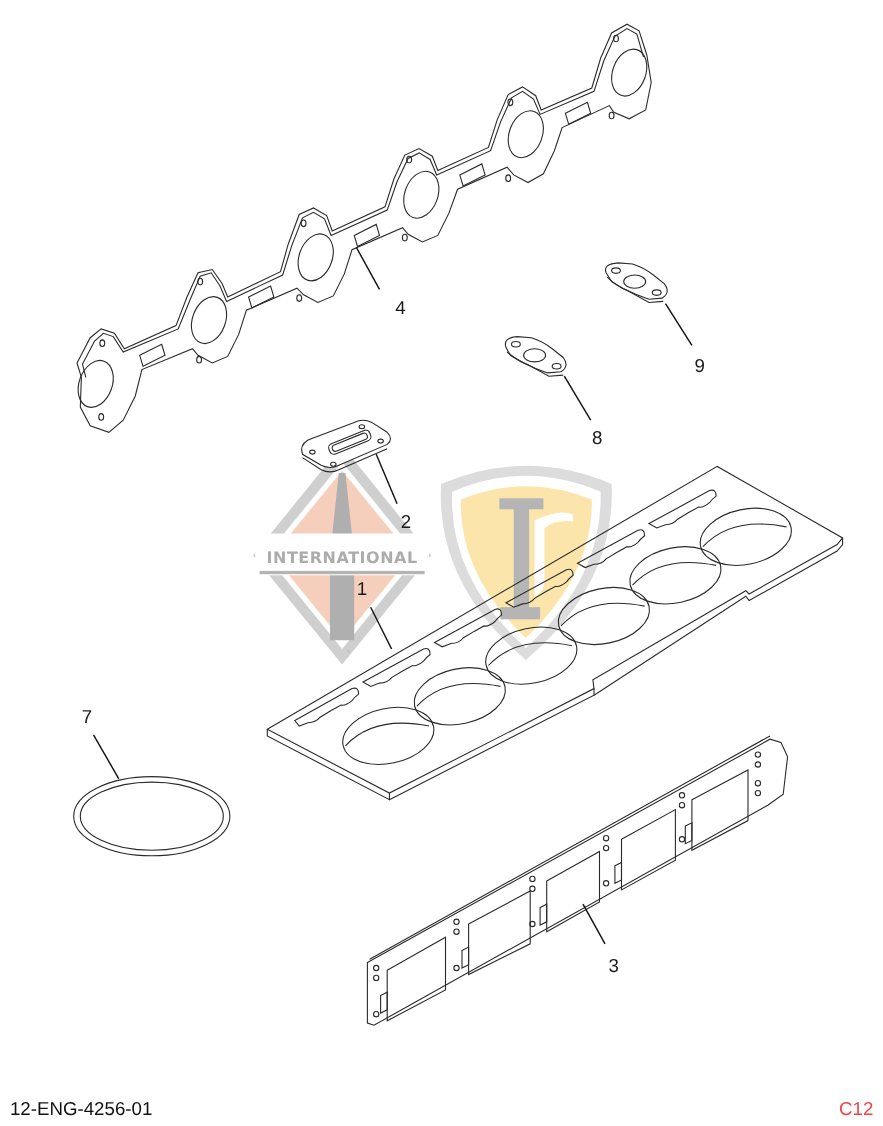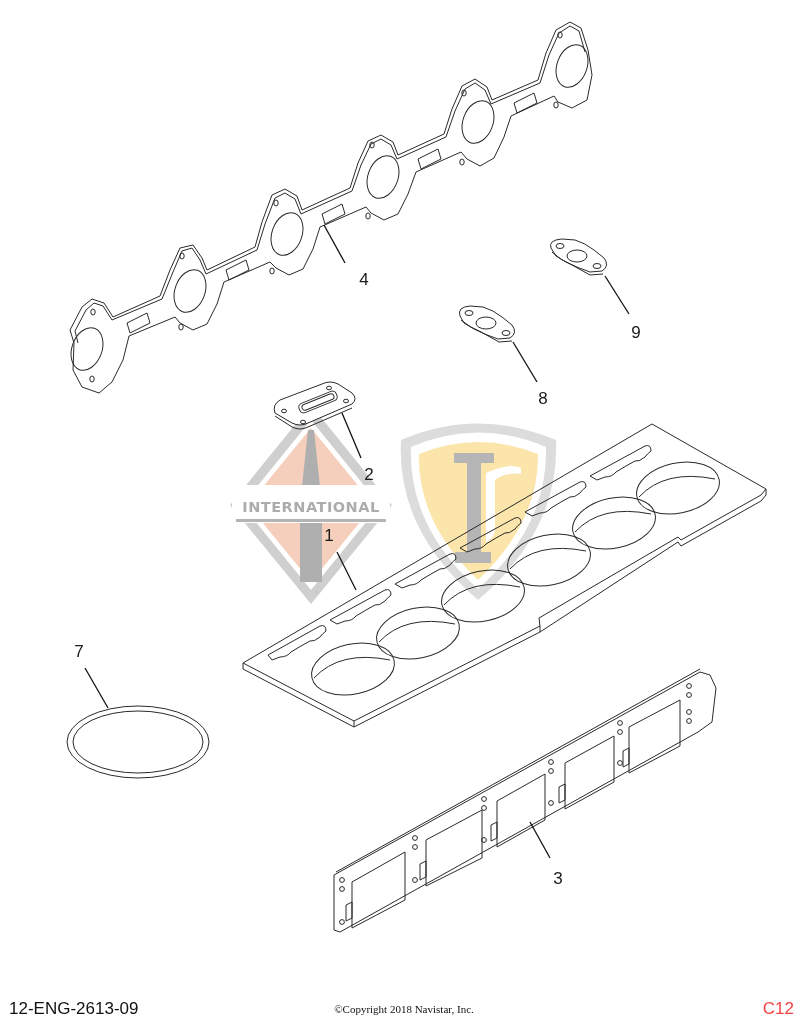--- a/index.html
+++ b/index.html
@@ -191,16 +191,15 @@
         <circle cx="689" cy="695" r="2.4"></circle>
         <circle cx="689" cy="712" r="2.4"></circle>
         <circle cx="689" cy="721" r="2.4"></circle>
     </g>
     <line class="leader" x1="530" y1="822" x2="550" y2="858"></line>
     <text class="callout" x="558" y="884" text-anchor="middle">3</text>
   </g>
 </svg>
 
 <div class="footer">
-  <span class="footer-left">12-ENG-2613-09</span>
-  <span class="footer-center">©Copyright 2018 Navistar, Inc.</span>
+  <span class="footer-left">12-ENG-4256-01</span>
   <span class="footer-right">C12</span>
 </div>
 
 </body></html>

